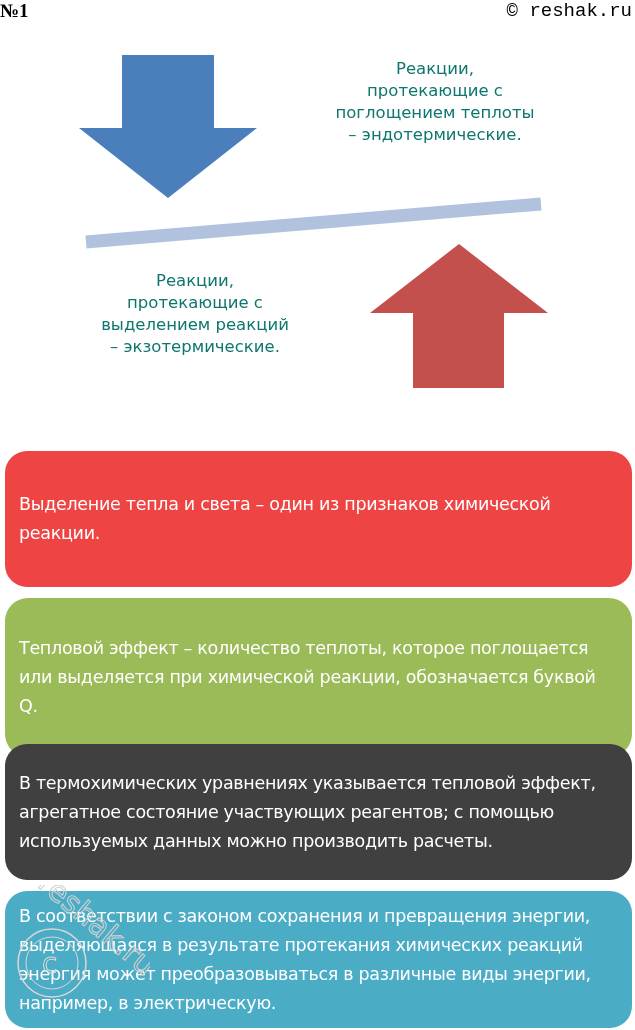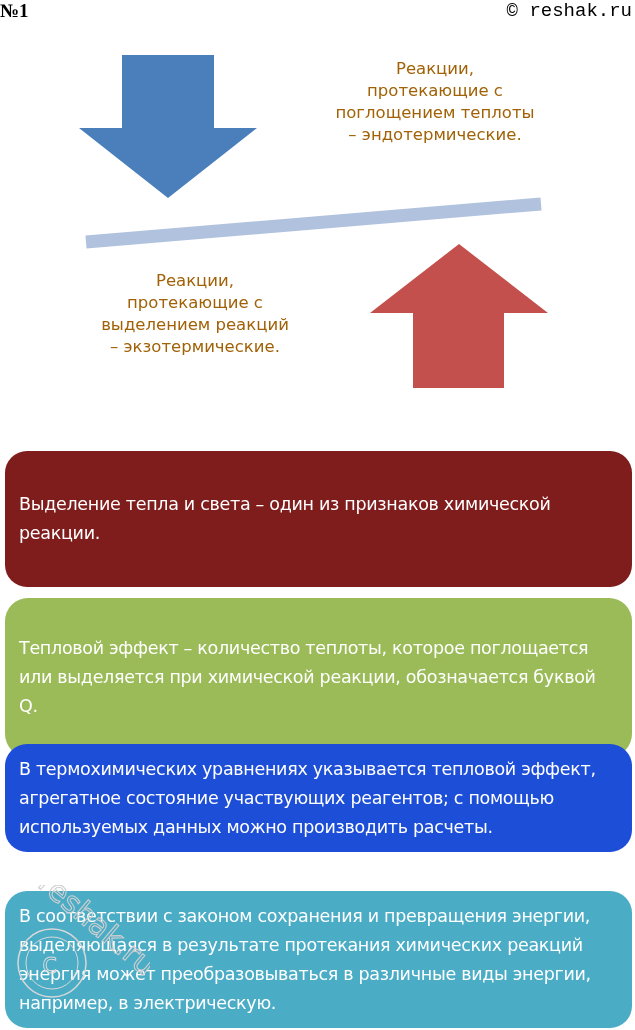--- a/index.html
+++ b/index.html
@@ -2,21 +2,21 @@
 <html><head>
 <meta charset="utf-8">
 <style>
   html, body { margin: 0; padding: 0; background: #ffffff; }
   body { width: 635px; height: 1030px; position: relative; overflow: hidden;
          font-family: "DejaVu Sans", sans-serif; }
   .hdr { position: absolute; top: 0; font-family: "Liberation Serif", serif; font-size: 19px; color: #000; line-height: 22px; }
   .hdr-left { left: 0; font-weight: bold; }
   .hdr-right { right: 3px; font-family: Liberation Mono, monospace; }
   svg.diagram { position: absolute; left: 0; top: 0; }
-  .caption { position: absolute; text-align: center; color: #a16207;
+  .caption { position: absolute; text-align: center; color: #0f766e;
              font-family: "DejaVu Sans", sans-serif; font-size: 16.5px; line-height: 22px; }
   .cap-endo { left: 335px; top: 58px; width: 200px; }
   .cap-exo  { left: 95px;  top: 270px; width: 200px; }
   .box { position: absolute; left: 5px; width: 627px; border-radius: 22px;
          color: #ffffff; box-sizing: border-box; padding: 0 14px 0 14px;
          display: flex; align-items: center;
          font-family: "DejaVu Sans", sans-serif; font-size: 17.5px; line-height: 29px;
          letter-spacing: -0.3px; }
   .box span { display: block; }
   .watermark { position: absolute; left: 0; top: 885px; width: 150px; height: 140px; pointer-events: none; }
@@ -29,27 +29,27 @@
 
 <svg class="diagram" width="635" height="440" viewBox="0 0 635 440">
   <polygon points="122,55 214,55 214,128 257,128 168,198 79,128 122,128" fill="#4a7fbc"></polygon>
   <line x1="86" y1="242" x2="541" y2="204" stroke="#b1c2de" stroke-width="13"></line>
   <polygon points="459,244 548,313 504,313 504,388 413,388 413,313 370,313" fill="#c4504d"></polygon>
 </svg>
 
 <div class="caption cap-endo">Реакции, протекающие с поглощением теплоты – эндотермические.</div>
 <div class="caption cap-exo">Реакции, протекающие с выделением реакций – экзотермические.</div>
 
-<div class="box" style="top:451px;height:136px;background:#7f1d1d;">
+<div class="box" style="top:451px;height:136px;background:#ef4444;">
   <span>Выделение тепла и света – один из признаков химической реакции.</span>
 </div>
 <div class="box" style="top:598px;height:159px;background:#9bbb59;border-radius:23px;">
   <span>Тепловой эффект – количество теплоты, которое поглощается или выделяется при химической реакции, обозначается буквой Q.</span>
 </div>
-<div class="box" style="top:744px;height:108px;background:#1d4ed8;">
+<div class="box" style="top:744px;height:136px;background:#404040;">
   <span>В термохимических уравнениях указывается тепловой эффект, агрегатное состояние участвующих реагентов; с помощью используемых данных можно производить расчеты.</span>
 </div>
 <div class="box" style="top:891px;height:137px;background:#4bacc6;">
   <span>В соответствии с законом сохранения и превращения энергии, выделяющаяся в результате протекания химических реакций энергия может преобразовываться в различные виды энергии, например, в электрическую.</span>
 </div>
 
 <svg class="watermark" viewBox="0 0 150 140">
   <circle cx="52" cy="78" r="34" fill="none" stroke="#d8d8d8" stroke-width="1.5"></circle>
   <circle cx="52" cy="78" r="26" fill="none" stroke="#d8d8d8" stroke-width="1"></circle>
   <text x="42" y="88" font-family="DejaVu Sans, sans-serif" font-size="28" fill="none" stroke="#d8d8d8" stroke-width="1">c</text>

